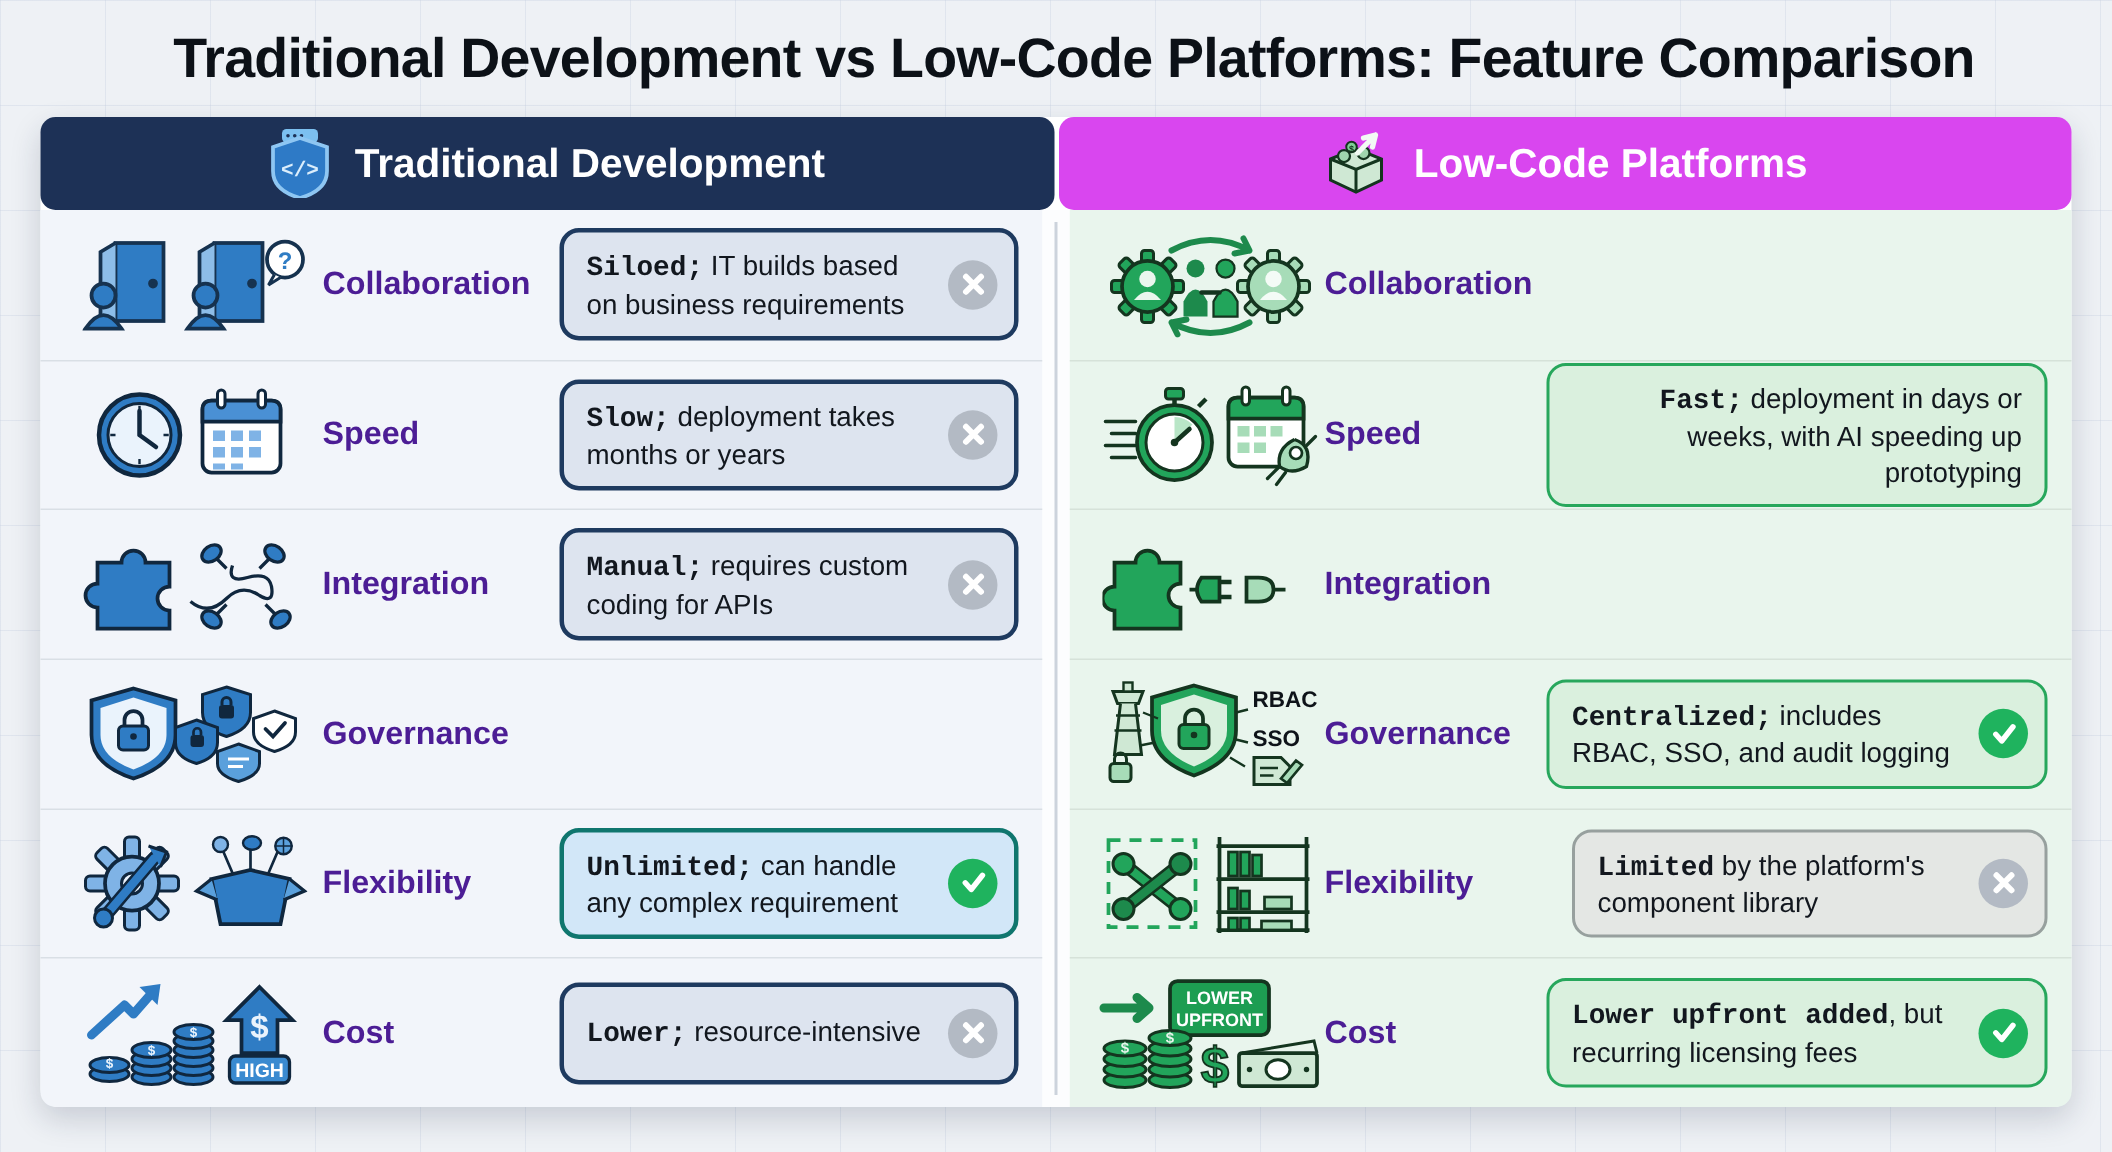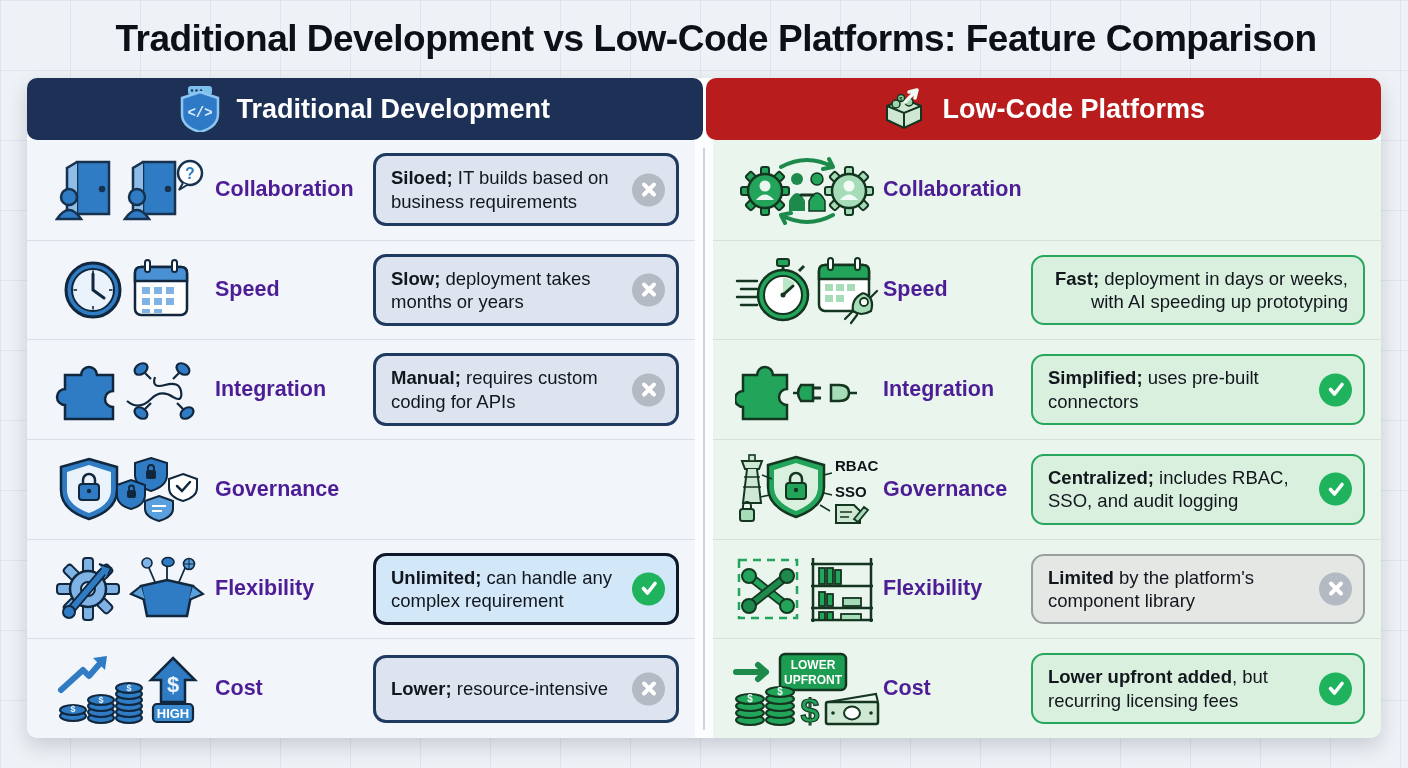--- a/index.html
+++ b/index.html
@@ -22,21 +22,21 @@
     border-radius:12px;
     box-shadow:0 8px 20px rgba(25,40,65,.18);
     background:#fff;
   }
   .headers { display:grid; grid-template-columns:1fr 1fr; gap:3px; height:62px; }
   .hdr {
     display:flex; align-items:center; justify-content:center; gap:15px;
     color:#fff; font-size:27px; font-weight:bold; border-radius:10px;
   }
   .hdr.trad { background:#1d3156; }
-  .hdr.lowcode { background:#b91c1c; }
+  .hdr.lowcode { background:#d946ef; }
 
   .rows-wrap { display:grid; grid-template-columns:1fr 18px 1fr; height:calc(100% - 62px); }
   .col { display:grid; grid-template-rows:repeat(6,1fr); }
   .col.left  { background:#f2f5fa; border-radius:0 0 0 10px; }
   .col.right { background:#e9f5ed; border-radius:0 0 10px 0; }
   .gutter { background:#fcfdfe; position:relative; }
   .gutter::after { content:""; position:absolute; left:8px; top:8px; bottom:8px; width:2px; background:#ccd3dc; }
 
   .row { display:flex; align-items:center; padding:0 16px 0 18px; border-top:1.5px solid #d9dfe5; min-height:0; }
   .col .row:first-child { border-top:none; }
@@ -46,25 +46,25 @@
   .col.right .icons { width:152px; flex:0 0 152px;justify-content:center; }
   .feature { width:158px; flex:0 0 158px; font-size:21.5px; font-weight:bold; color:#4c1d95; }
   .col.right .feature { width:148px; flex:0 0 148px; }
 
   .box {
     flex:1; position:relative; display:flex; align-items:center;
     min-height:68px; border-radius:13px; padding:10px 52px 10px 15px;
     font-size:18.5px; line-height:1.27; color:#12171e;
   }
   .box.neg-blue  { background:#dde4ef; border:3px solid #1e3a5f; }
-  .box.pos-blue  { background:#d2e7f8; border:3px solid #0f172a; }
+  .box.pos-blue  { background:#d2e7f8; border:3px solid #0f766e; }
   .box.pos-green { background:#daf0de; border:2.5px solid #27a75c; }
-  .box.neg-gray  { background:#e4e7e4; border:2.5px solid #97a09e; }
+  .box.neg-gray  { background:#e4e7e4; border:2.5px solid #97a09e;margin-left:17px; }
   .box.no-badge  { padding-right:15px;text-align:right; }
-  .box b { font-weight:bold; }
+  .box b { font-weight:bold;font-family:Liberation Mono, monospace; }
 
   .badge {
     position:absolute; right:11px; top:50%; transform:translateY(-50%);
     width:33px; height:33px; border-radius:50%;
     display:flex; align-items:center; justify-content:center; flex:none;
   }
   .badge.x { background:#b3bac4; }
   .badge.check { background:#1fb35e; }
 </style>
 </head>
@@ -410,28 +410,20 @@
             <g>
               <path d="M58 36 h8" stroke="#14351f" stroke-width="2.5"></path>
               <path d="M66 28 q-6 8 0 16 l12 0 v-16 z" fill="#22a55b" stroke="#14351f" stroke-width="2.5"></path>
               <path d="M78 31 h8 M78 41 h8" stroke="#14351f" stroke-width="3"></path>
               <path d="M104 28 h-8 v16 h8 q10 0 10 -8 q0 -8 -10 -8" fill="#a7dcb8" stroke="#14351f" stroke-width="2.5"></path>
               <path d="M114 36 h8" stroke="#14351f" stroke-width="2.5"></path>
             </g>
           </svg>
         </div>
         <div class="feature">Integration</div>
-        <div class="box pos-green">
-          <span><b>Simplified;</b><span> uses pre-built connectors</span></span>
-          <span class="badge check">
-            <svg width="18" height="18" viewBox="-9 -9 18 18">
-                <path d="M-5.5 0 L-1.5 4.5 L6 -5" fill="none" stroke="#fff" stroke-width="3.6" stroke-linecap="round" stroke-linejoin="round"></path>
-              </svg>
-          </span>
-        </div>
       </div>
 
       <div class="row">
         <div class="icons">
           <svg width="150" height="72" viewBox="0 0 150 72">
             <g>
               <path d="M10 8 h20 l-3 8 h-14 z" fill="#cfe8d4" stroke="#14351f" stroke-width="2"></path>
               <path d="M15 16 l-4 34 h18 l-4 -34" fill="#cfe8d4" stroke="#14351f" stroke-width="2"></path>
               <path d="M12 24 h16 M11 34 h18" stroke="#14351f" stroke-width="1.6"></path>
               <rect x="17" y="2" width="6" height="6" fill="#cfe8d4" stroke="#14351f" stroke-width="1.6"></rect>

